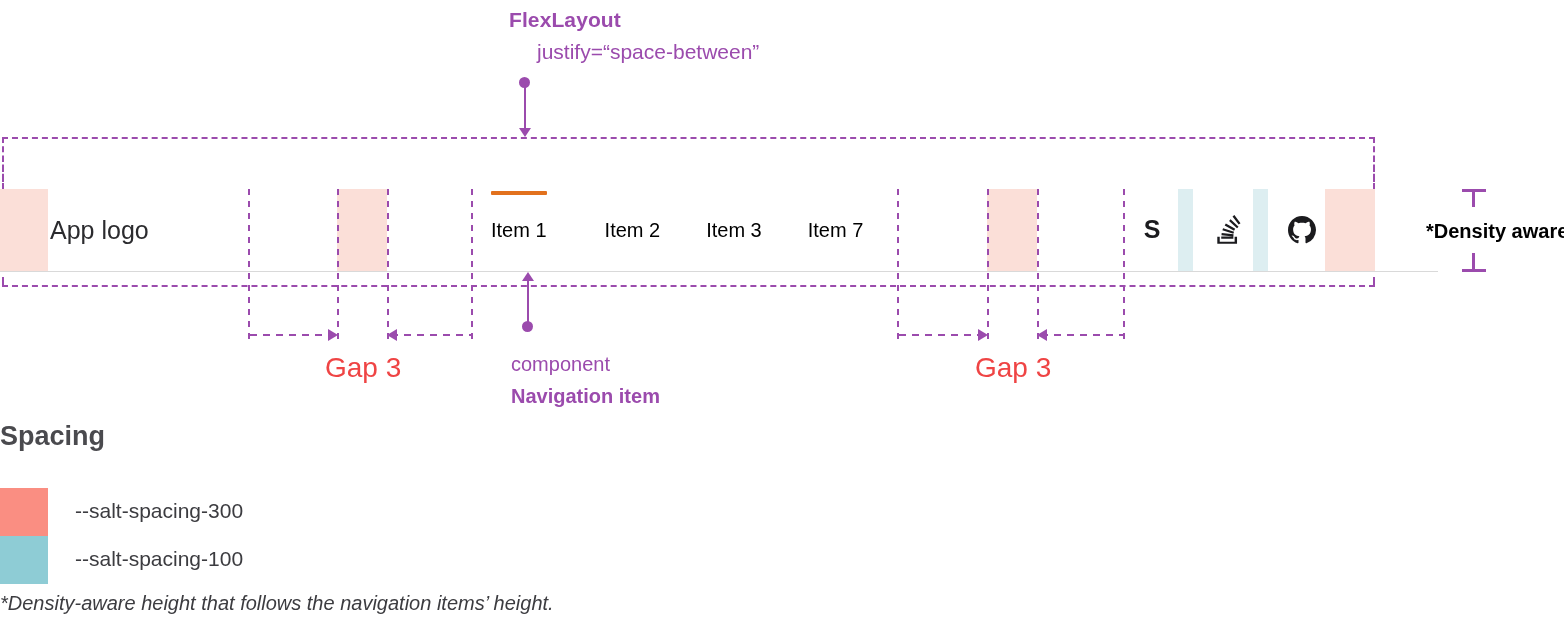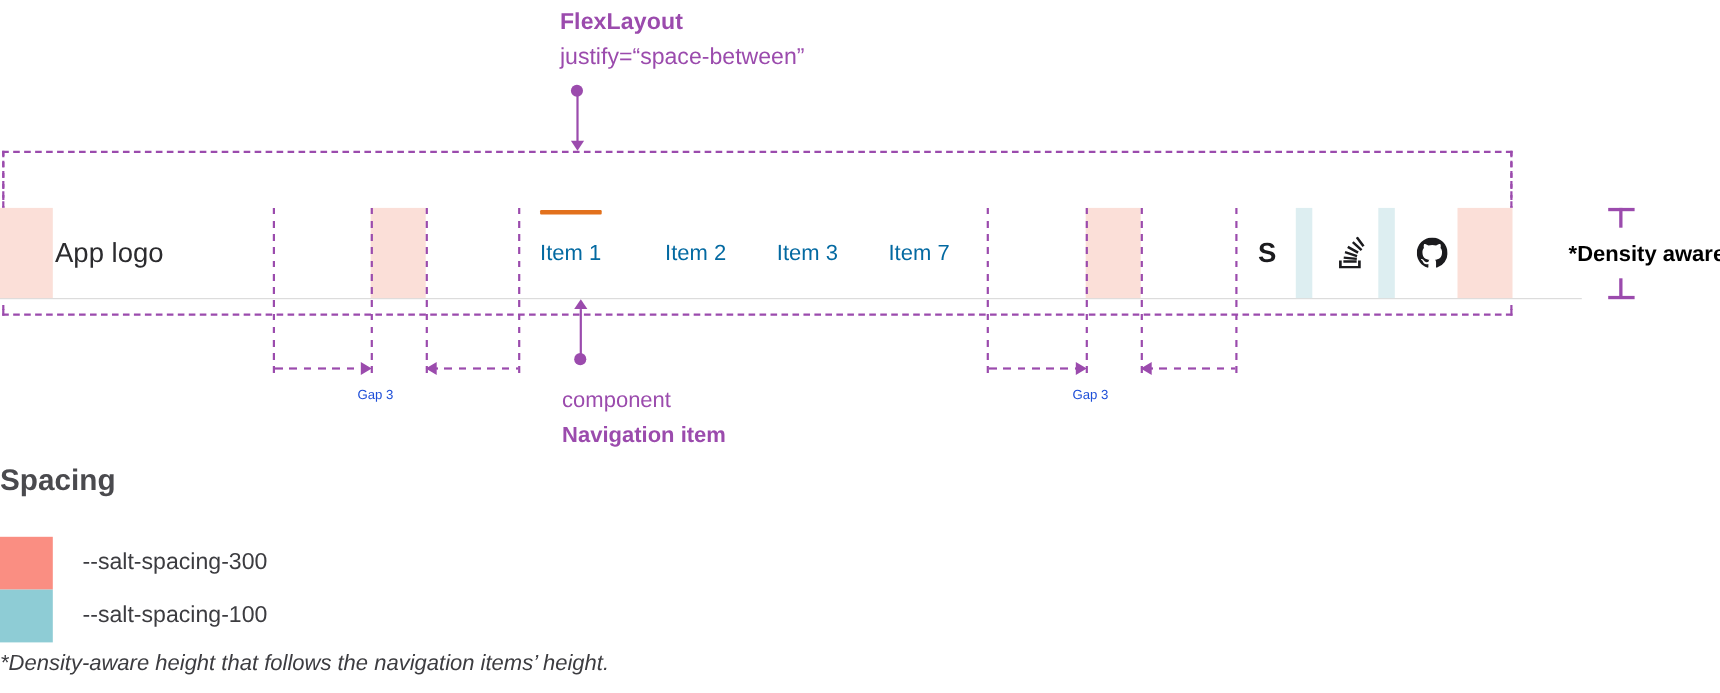--- a/index.html
+++ b/index.html
@@ -1,21 +1,21 @@
 <!DOCTYPE html>
 <html><head>
 <meta charset="utf-8">
 <style>
   html,body{margin:0;padding:0;background:#ffffff;}
   body{width:1564px;height:630px;position:relative;overflow:hidden;
        font-family:"Liberation Sans",sans-serif;color:#2b2b2e;}
   .anno-title{position:absolute;left:509px;top:4px;width:420px;
               font-size:21px;line-height:32px;color:#9B4BAD;}
   .anno-title .l1{font-weight:bold;letter-spacing:.1px;}
-  .anno-title .l2{font-weight:normal;}
+  .anno-title .l2{font-weight:normal;margin-left:28px;}
 
   .dot{position:absolute;width:11px;height:11px;border-radius:50%;
        background:#9B4BAD;}
   .vline{position:absolute;width:2px;background:#9B4BAD;}
   .arrow-down{position:absolute;width:0;height:0;
        border-left:6px solid transparent;border-right:6px solid transparent;
        border-top:9px solid #9B4BAD;}
   .arrow-up{position:absolute;width:0;height:0;
        border-left:6px solid transparent;border-right:6px solid transparent;
        border-bottom:9px solid #9B4BAD;}
@@ -35,21 +35,21 @@
      background:#ffffff;border-bottom:1px solid #d9d9d9;}
   .spacing300{position:absolute;top:0;height:82px;background:#FBDFD8;}
   .spacing100{position:absolute;top:0;height:82px;background:#DDEEF1;}
 
   .applogo{position:absolute;left:48px;top:0;height:82px;display:flex;
      align-items:center;font-size:25px;color:#2b2b2e;padding-left:2px;}
 
   .navitems{position:absolute;left:479px;top:0;height:82px;display:flex;
      align-items:center;}
   .navitem{position:relative;height:82px;display:flex;align-items:center;
-     font-size:20px;color:#0369a1;padding:0 12px;}
+     font-size:20px;color:#000000;padding:0 12px;}
   .navitem .indic{position:absolute;left:12px;right:12px;top:2px;height:4px;
      background:#E2711D;border-radius:1px;}
 
   .icons{position:absolute;left:1127px;top:0;height:82px;}
   .iconbtn{position:absolute;top:0;height:82px;width:50px;display:flex;
      align-items:center;justify-content:center;}
   .iconbtn svg{display:block;}
 
   
   .guide{position:absolute;width:2px;
@@ -57,21 +57,21 @@
 
   
   .dimline{position:absolute;height:2px;
      background:repeating-linear-gradient(to right,#9B4BAD 0 7px,transparent 7px 13px);}
   .arrow-right{position:absolute;width:0;height:0;
      border-top:6px solid transparent;border-bottom:6px solid transparent;
      border-left:10px solid #9B4BAD;}
   .arrow-left{position:absolute;width:0;height:0;
      border-top:6px solid transparent;border-bottom:6px solid transparent;
      border-right:10px solid #9B4BAD;}
-  .gaplabel{position:absolute;font-size:12px;color:#1d4ed8;}
+  .gaplabel{position:absolute;font-size:28px;color:#ef4444;}
 
   .navitem-anno{position:absolute;left:511px;top:348px;width:270px;
      font-size:20px;line-height:32px;color:#9B4BAD;}
   .navitem-anno b{font-weight:bold;}
 
   
   .density-label{position:absolute;left:1389px;top:220px;font-size:20px;
      font-weight:bold;color:#000000;white-space:nowrap;margin-left:37px;}
   .tick{position:absolute;background:#9B4BAD;}
 

